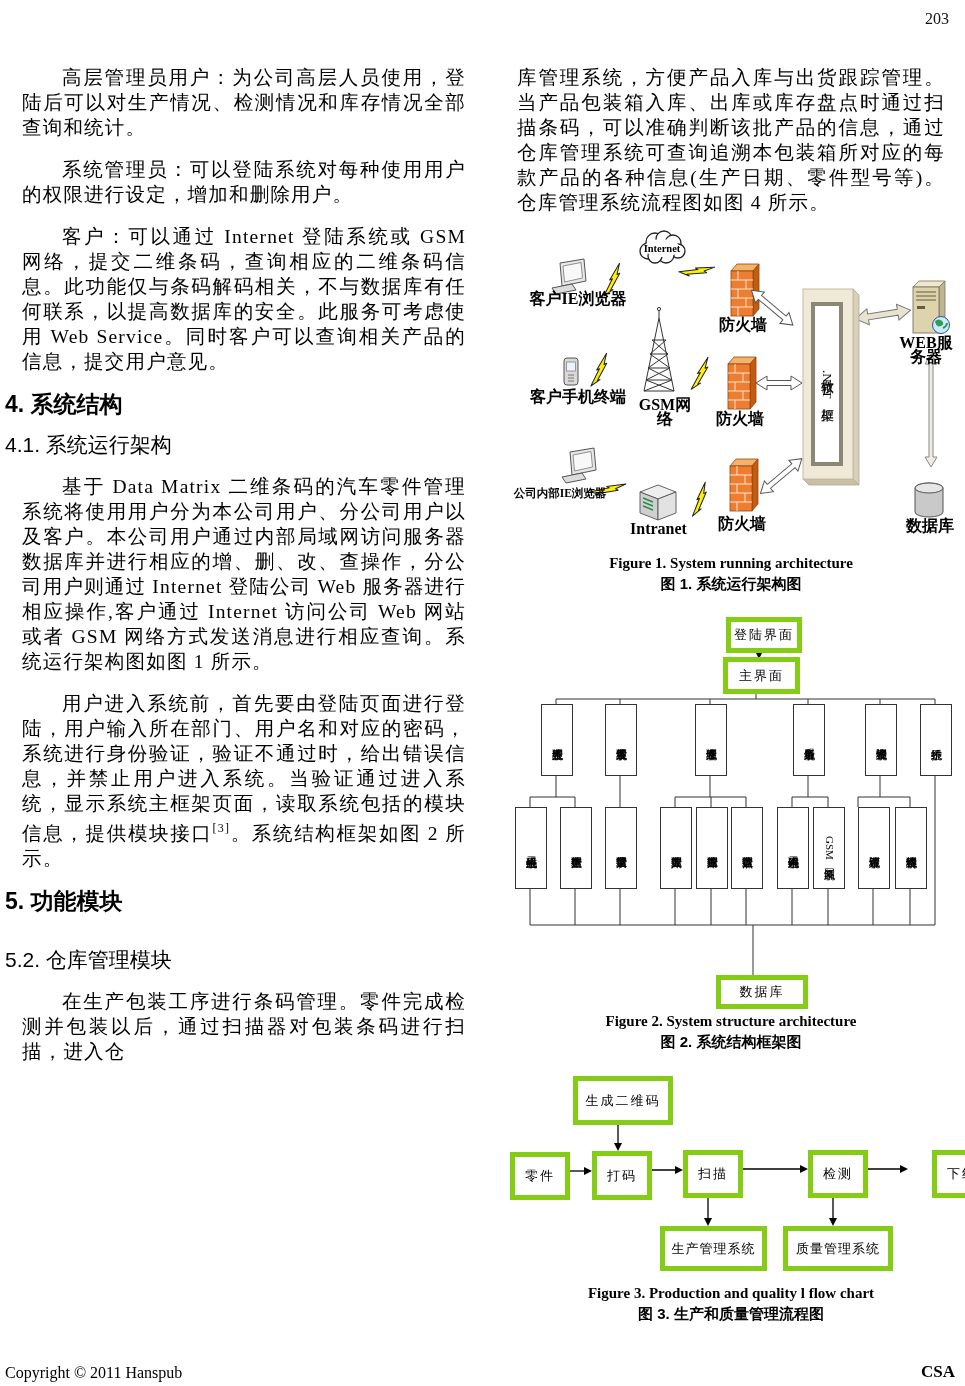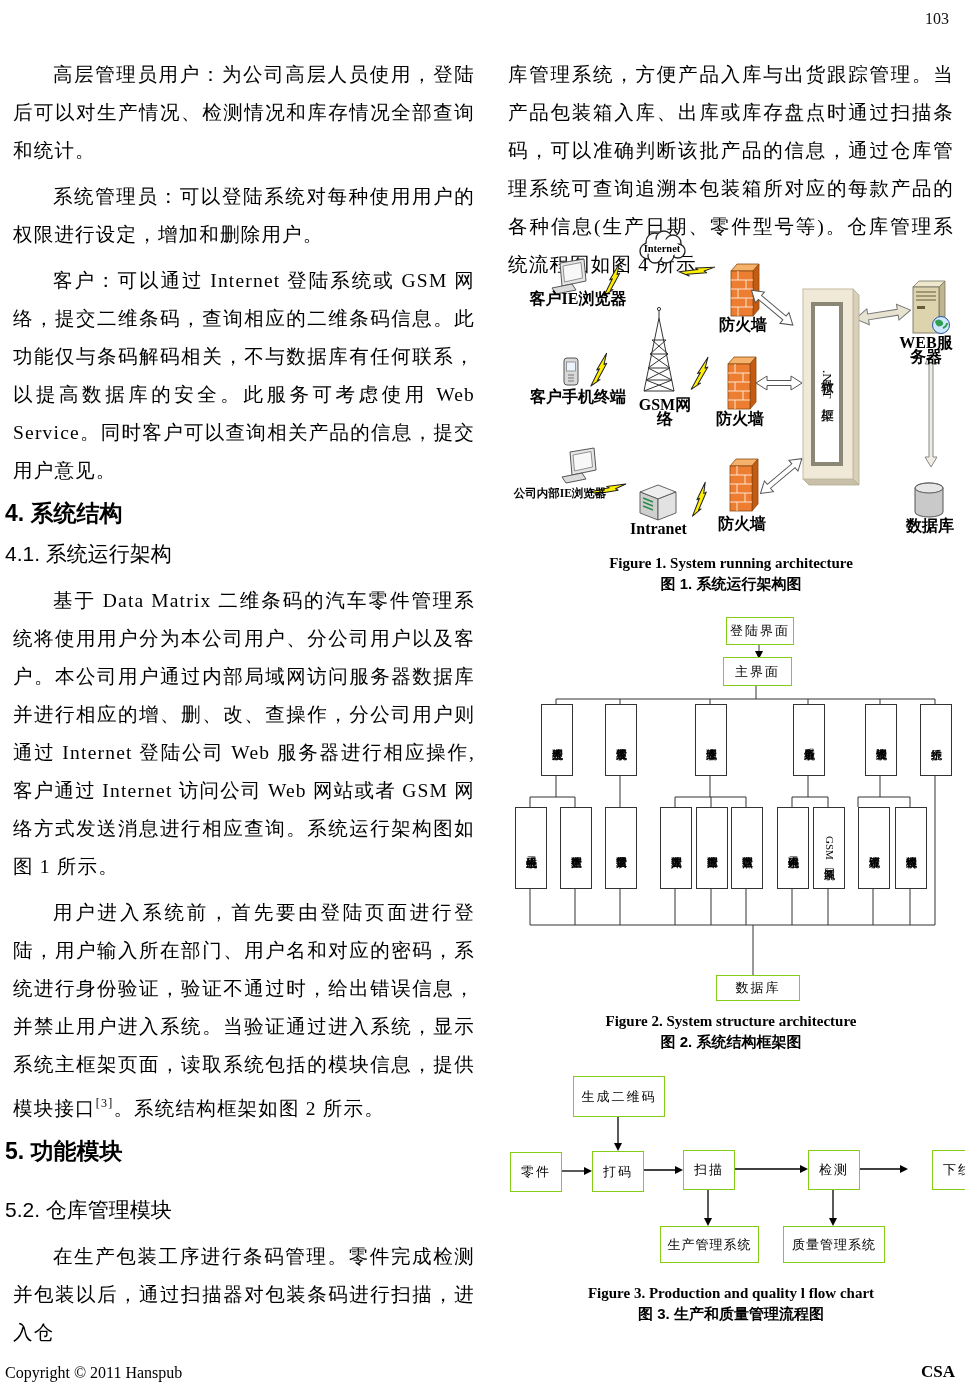--- a/index.html
+++ b/index.html
@@ -4,51 +4,51 @@
 <style>
   html,body{margin:0;padding:0;background:#888;}
   .page{position:relative;width:965px;height:1386px;background:#ffffff;margin:0 auto;
         font-family:"Liberation Serif", serif;color:#000;overflow:hidden;}
   
   .header-title{position:absolute;top:10px;left:0;right:0;text-align:center;font-size:16.5px;color:#111;}
   .page-number{position:absolute;top:10px;right:16px;font-size:16px;color:#111;}
   
   .col-left{position:absolute;left:5px;top:48px;width:478px;}
   .col-right{position:absolute;left:500px;top:48px;width:462px;}
-  .body-p{margin:8px;font-size:19.5px;line-height:38px;text-align:justify;letter-spacing:1.2px;}
+  .body-p{margin:17px;font-size:19.5px;line-height:25px;text-align:justify;letter-spacing:1.2px;}
   .indent{text-indent:40px;}
   sup{font-size:12px;}
   .h-sec{font-family:"Liberation Sans", sans-serif;font-weight:bold;font-size:23px;line-height:26px;margin:10px 0 14px;}
   .h-sub{font-family:"Liberation Sans", sans-serif;font-weight:normal;font-size:21px;line-height:24px;margin:16px 0 16px;}
   .mt-lg{margin-top:44px;}
   .mt-md{margin-top:34px;}
   
   .fig{position:absolute;left:0;}
   .fig svg{position:absolute;left:0;top:0;}
   .caption{position:absolute;left:0;width:462px;text-align:center;}
   .cap-en{font-weight:bold;font-size:15px;line-height:20px;font-family:"Liberation Serif", serif;}
   .cap-zh{font-weight:bold;font-size:15px;line-height:22px;font-family:"Liberation Sans", sans-serif;}
   
   .f1label{position:absolute;font-size:16px;font-weight:bold;text-align:center;line-height:14px;color:#000;}
   .vtext{writing-mode:vertical-rl;text-orientation:mixed;display:flex;align-items:center;justify-content:center;}
   
-  .nbox{position:absolute;background:#fff;border:1px solid #84cc16;display:flex;align-items:center;justify-content:center;
+  .nbox{position:absolute;background:#fff;border:5px solid #84cc16;display:flex;align-items:center;justify-content:center;
         font-size:13px;letter-spacing:2px;text-align:center;}
   .vbox{position:absolute;background:#fff;border:1px solid #333;font-size:11px;letter-spacing:0;
         writing-mode:vertical-rl;text-orientation:mixed;display:flex;align-items:center;justify-content:center;line-height:1;}
   
   .footer-left{position:absolute;left:5px;bottom:4px;font-size:16px;}
   .footer-right{position:absolute;right:10px;bottom:4px;font-size:17px;font-weight:bold;}
 </style>
 </head>
 <body>
 
 <div class="page">
 
-  <div class="page-number">103</div>
+  <div class="page-number">203</div>
 
   <div class="col-left">
     <p class="body-p indent">高层管理员用户：为公司高层人员使用，登陆后可以对生产情况、检测情况和库存情况全部查询和统计。</p>
     <p class="body-p indent">系统管理员：可以登陆系统对每种使用用户的权限进行设定，增加和删除用户。</p>
     <p class="body-p indent">客户：可以通过 Internet 登陆系统或 GSM 网络，提交二维条码，查询相应的二维条码信息。此功能仅与条码解码相关，不与数据库有任何联系，以提高数据库的安全。此服务可考虑使用 Web Service。同时客户可以查询相关产品的信息，提交用户意见。</p>
     <h2 class="h-sec">4. 系统结构</h2>
     <h3 class="h-sub">4.1. 系统运行架构</h3>
     <p class="body-p indent">基于 Data Matrix 二维条码的汽车零件管理系统将使用用户分为本公司用户、分公司用户以及客户。本公司用户通过内部局域网访问服务器数据库并进行相应的增、删、改、查操作，分公司用户则通过 Internet 登陆公司 Web 服务器进行相应操作,客户通过 Internet 访问公司 Web 网站或者 GSM 网络方式发送消息进行相应查询。系统运行架构图如图 1 所示。</p>
     <p class="body-p indent"><span>用户进入系统前，首先要由登陆页面进行登陆，用户输入所在部门、用户名和对应的密码，系统进行身份验证，验证不通过时，给出错误信息，并禁止用户进入系统。当验证通过进入系统，显示系统主框架页面，读取系统包括的模块信息，提供模块接口</span><sup>[3]</sup><span>。系统结构框架如图 2 所示。</span></p>
     <h2 class="h-sec">5. 功能模块</h2>

